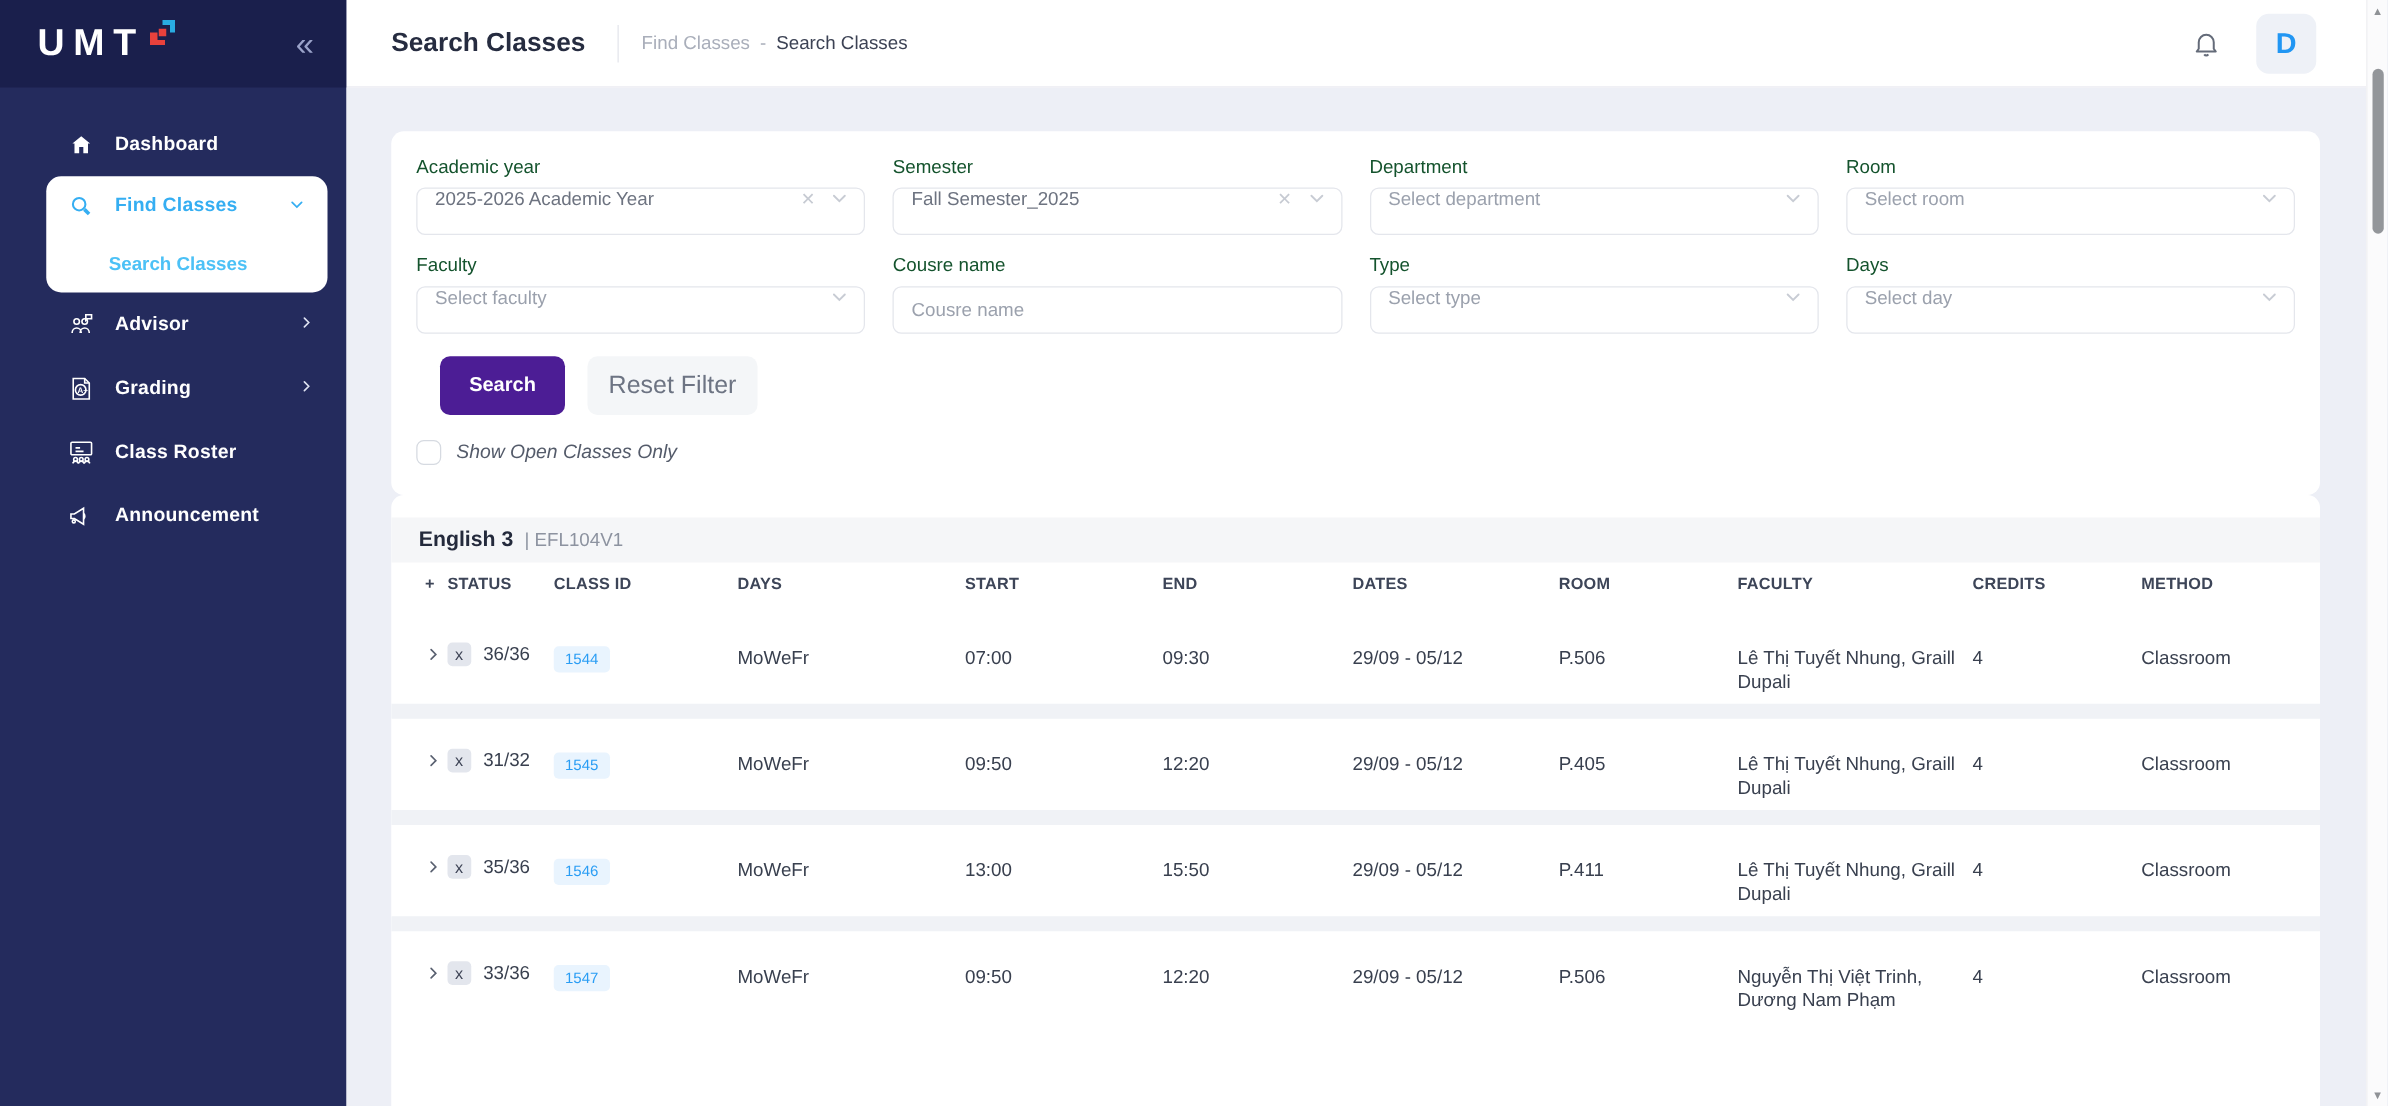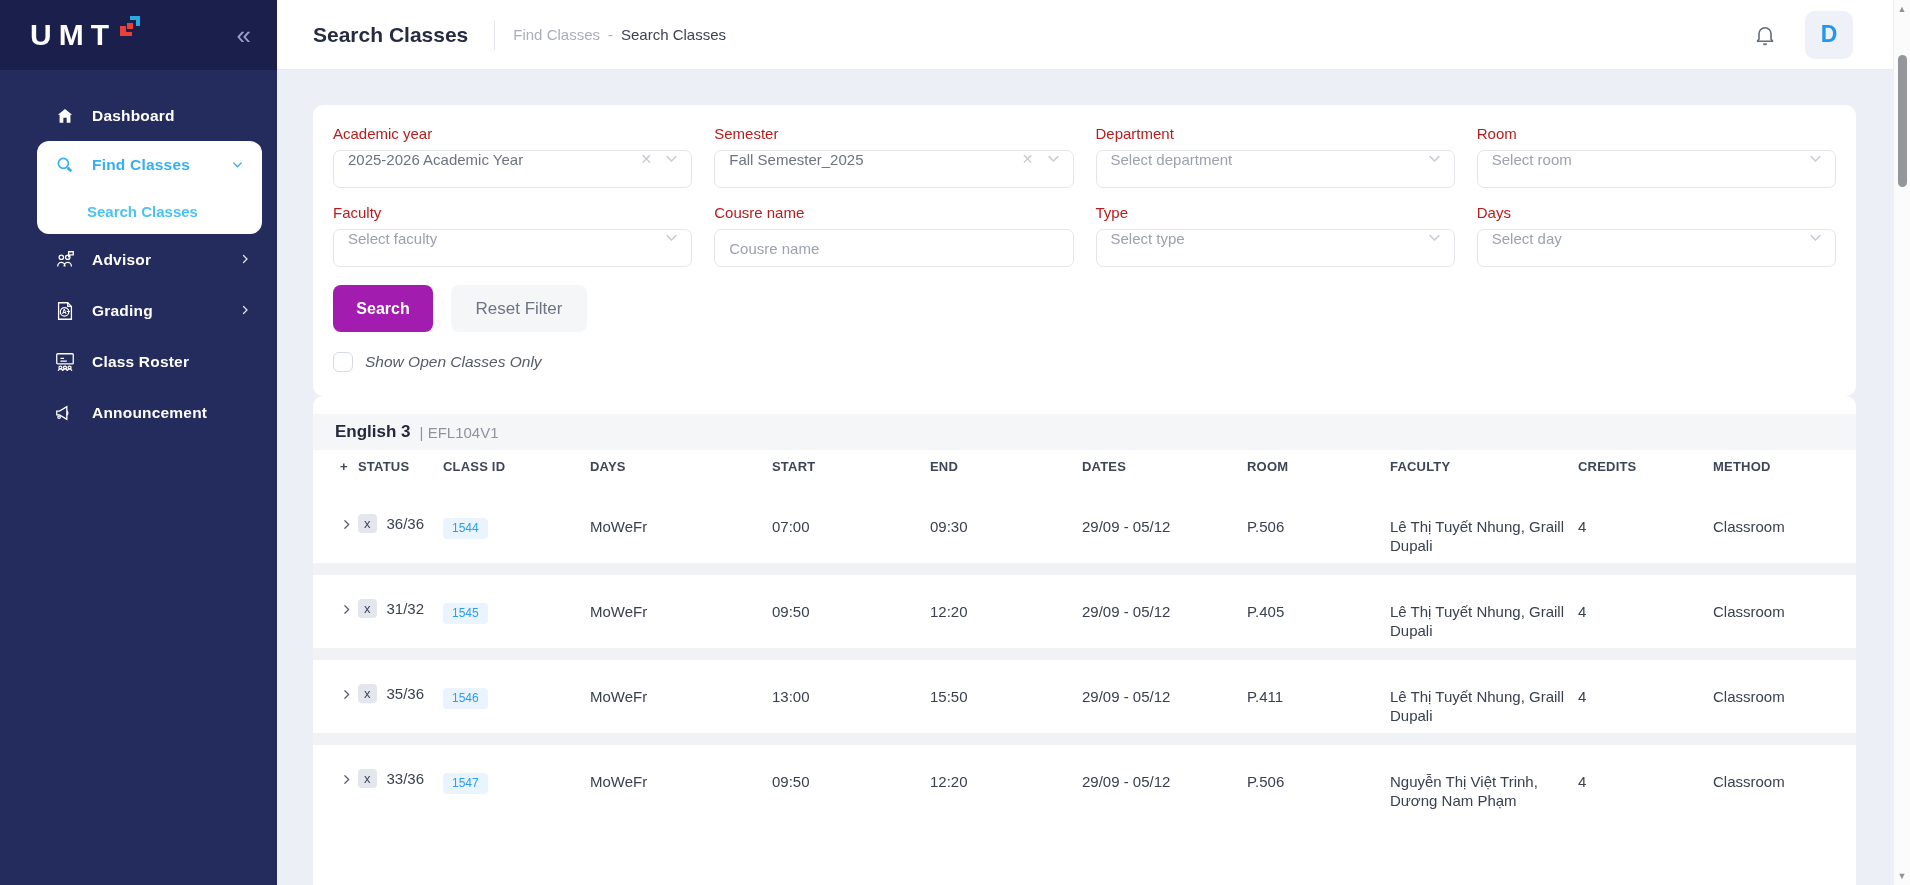--- a/index.html
+++ b/index.html
@@ -38,31 +38,31 @@
 
   
   .scrollbar { position:absolute; right:0; top:0; width:17px; height:885px; background:#fbfbfc; border-left:1px solid #f0f0f2; z-index:9; }
   .sb-arrow { position:absolute; left:0; width:16px; text-align:center; color:#8f9296; font-size:9px; cursor:pointer; }
   .sb-up { top:4px; } .sb-down { bottom:4px; }
   .sb-thumb { position:absolute; left:4px; top:55px; width:9px; height:132px; border-radius:5px; background:#93969a; cursor:pointer; }
 
   
   .filter-card { position:absolute; left:313px; top:105px; width:1543px; background:#fff; border-radius:10px; padding:20px 20px 24px 20px; }
   .filter-grid { display:grid; grid-template-columns:repeat(4, 1fr); column-gap:22px; row-gap:16px; }
-  .f-label { font-size:15px; color:#b91c1c; margin-bottom:8px; }
+  .f-label { font-size:15px; color:#14532d; margin-bottom:8px; }
   .f-control { height:38px; border:1px solid #e4e6ec; border-radius:7px; display:flex; padding:0 12px 0 14px; cursor:pointer; background:#fff; }
   .f-value { font-size:15px; color:#6d7380; flex:1 1 auto; white-space:nowrap; overflow:hidden; }
   .f-placeholder { font-size:15px; color:#9ba1ad; flex:1 1 auto; }
   .f-clear { color:#c6cad2; font-size:14px; margin-right:12px; cursor:pointer; }
   .f-chev { display:flex; }
   .f-input { width:100%; height:38px; border:1px solid #e4e6ec; border-radius:7px; padding:0 14px; font-size:15px; color:#3a4152; font-family:"Liberation Sans",sans-serif; outline:none; }
   .f-input::placeholder { color:#9ba1ad; }
   .btn-row { margin-top:18px; display:flex; gap:18px; }
-  .btn-search { width:100px; height:47px; background:#a21caf; border:none; border-radius:8px; color:#fff; font-size:16px; font-weight:bold; cursor:pointer; font-family:"Liberation Sans",sans-serif; }
-  .btn-reset { width:136px; height:47px; background:#f4f6f8; border:none; border-radius:8px; color:#6d7483; font-size:17px; cursor:pointer; font-family:"Liberation Sans",sans-serif; }
+  .btn-search { width:100px; height:47px; background:#4c1d95; border:none; border-radius:8px; color:#fff; font-size:16px; font-weight:bold; cursor:pointer; font-family:"Liberation Sans",sans-serif;margin-left:19px; }
+  .btn-reset { width:136px; height:47px; background:#f4f6f8; border:none; border-radius:8px; color:#6d7483; font-size:20px; cursor:pointer; font-family:"Liberation Sans",sans-serif; }
   .chk-row { margin-top:20px; display:flex; align-items:center; gap:12px; }
   .chk-box { width:20px; height:20px; border:1.5px solid #d6dae1; border-radius:6px; background:#fff; cursor:pointer; }
   .chk-label { font-size:15.5px; color:#545b6a;font-style:italic; }
 
   
   .results-card { position:absolute; left:313px; top:396px; width:1543px; height:510px; background:#fff; border-radius:10px 10px 0 0; overflow:hidden; }
   .results-title-row { margin:20px 0 0 22px; display:flex; align-items:baseline; gap:7px; }
   .results-title { font-size:20px; font-weight:bold; color:#1f2536; }
   .results-count { font-size:15px; color:#8d93a0; }
   .course-band { margin-top:18px; height:36px; background:#f5f6f8; display:flex; align-items:center; padding-left:22px; gap:9px; }

